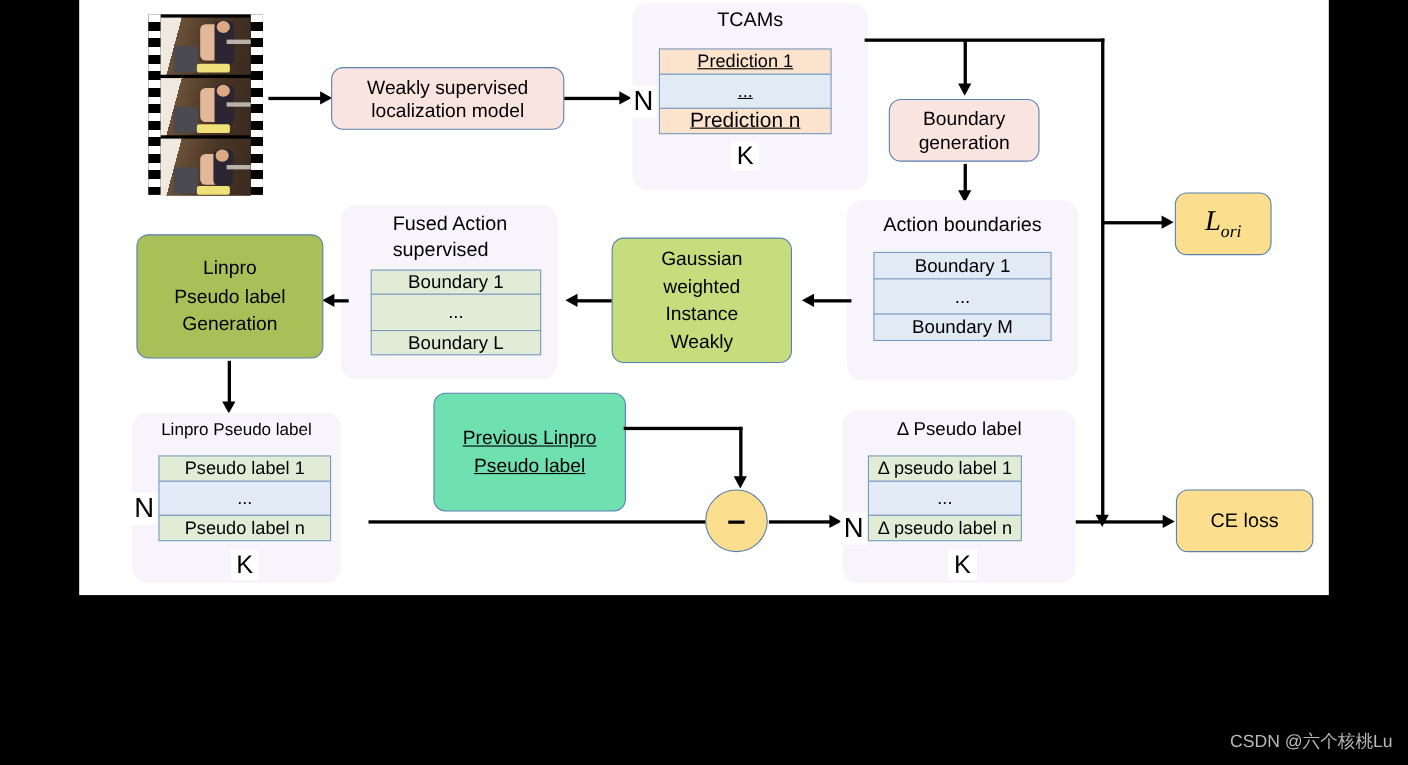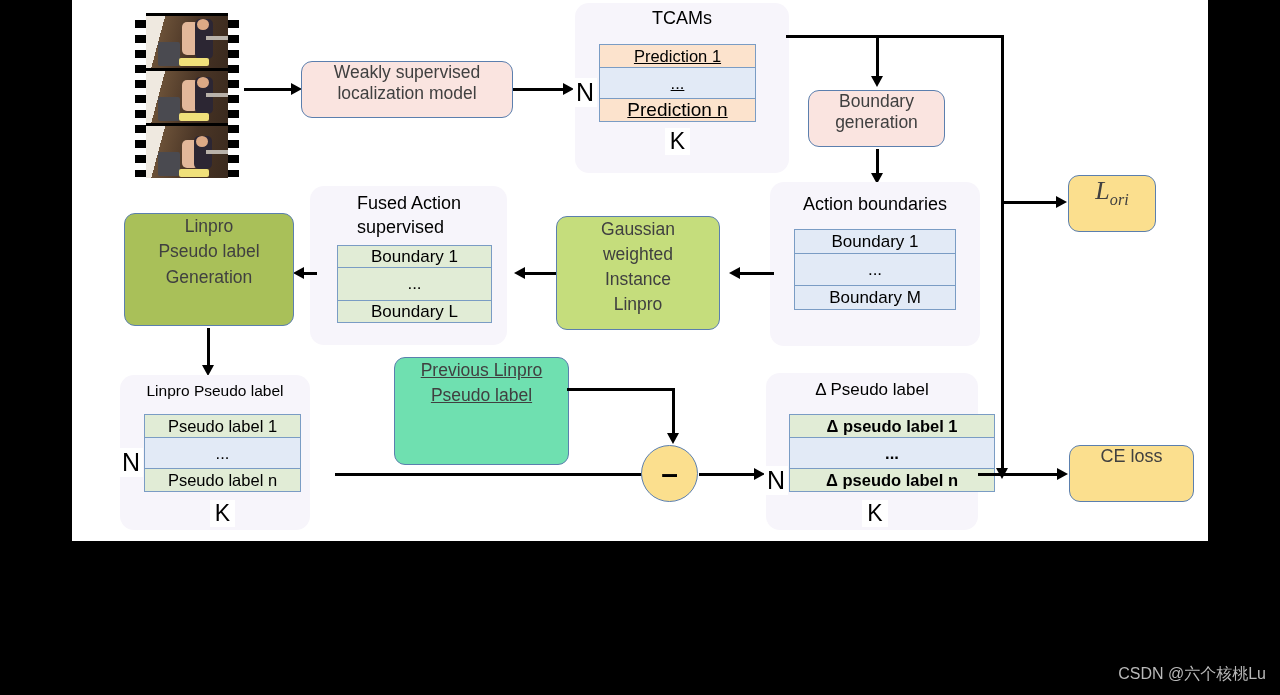--- a/index.html
+++ b/index.html
@@ -8,22 +8,22 @@
 
   #canvas{position:absolute;left:72px;top:0;width:1136px;height:541px;background:#ffffff;}
 
   .abs{position:absolute;box-sizing:border-box;}
 
   
   .panel{background:#f7f5fb;border-radius:14px;}
 
   
   .rbox{border:1.4px solid #5b7fae;border-radius:11px;display:flex;
-        align-items:flex-start;justify-content:center;text-align:center;
-        color:#404040;line-height:1.18;}
+        align-items:center;justify-content:center;text-align:center;
+        color:#000000;line-height:1.18;}
   .pink{background:#fae4e0;}
   .olive{background:#a9c059;}
   .green{background:#c5dd7c;}
   .mint{background:#6fe0b0;text-decoration:underline;}
   .yellow{background:#fbdf8e;}
 
   
   .row{border:1.2px solid #7a9cc4;display:flex;align-items:center;
        justify-content:center;text-align:center;color:#000;box-sizing:border-box;}
   .r-orange{background:#fce3cd;}
@@ -165,21 +165,21 @@
     </span>
   </div>
 
   <div class="abs hline" style="left:661px;top:272px;width:41px;"></div>
   <div class="abs arw-l" style="left:657px;top:267px;"></div>
 
   <div class="abs rbox green" style="left:484px;top:216px;width:164px;height:114px;font-size:17.5px;">
     <span style="white-space:pre-line;line-height:1.42;">Gaussian
 weighted
 Instance
-Linpro</span>
+Weakly</span>
   </div>
 
   <div class="abs hline" style="left:446px;top:272px;width:38px;"></div>
   <div class="abs arw-l" style="left:442px;top:267px;"></div>
 
   <div class="abs panel" style="left:238px;top:186px;width:197px;height:159px;"></div>
   <div class="abs lbl" style="left:285px;top:192px;font-size:18px;line-height:1.32;">
     <div>Fused Action</div>
     <div>supervised</div>
   </div>
@@ -240,21 +240,21 @@
   <div class="circ abs" style="left:569px;top:445px;width:57px;height:57px;">
     <span>–</span>
   </div>
 
   <div class="abs hline" style="left:627px;top:473px;width:56px;"></div>
   <div class="abs arw-r" style="left:682px;top:468px;"></div>
 
   <div class="abs panel" style="left:694px;top:373px;width:212px;height:157px;"></div>
   <div class="abs lbl" style="left:694px;top:380px;width:212px;text-align:center;font-size:17px;">Δ Pseudo label</div>
   <div class="abs lbl" style="left:692px;top:466px;font-size:25px;background:#fff;padding:0 3px;">N</div>
-  <div class="abs" style="left:717px;top:414px;width:206px;font-weight:bold;">
+  <div class="abs" style="left:717px;top:414px;width:140px;">
     <div class="row r-lgreen" style="height:24px;font-size:16.5px;">
       <span>Δ pseudo label 1</span>
       </div>
     <div class="row r-blue" style="height:32px;font-size:16.5px;margin-top:-1px;">
       <span>...</span>
       </div>
     <div class="row r-lgreen" style="height:24px;font-size:16.5px;margin-top:-1px;">
       <span>Δ pseudo  label n</span>
       </div>
   </div>

